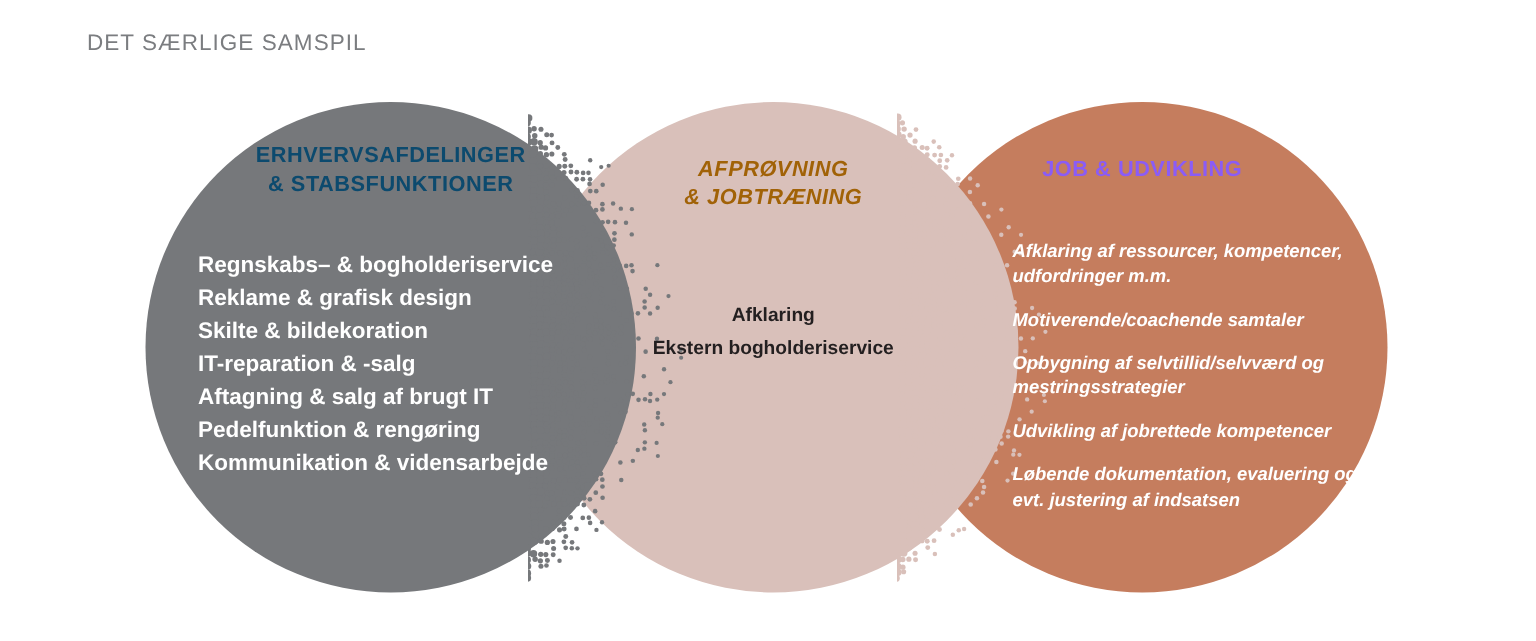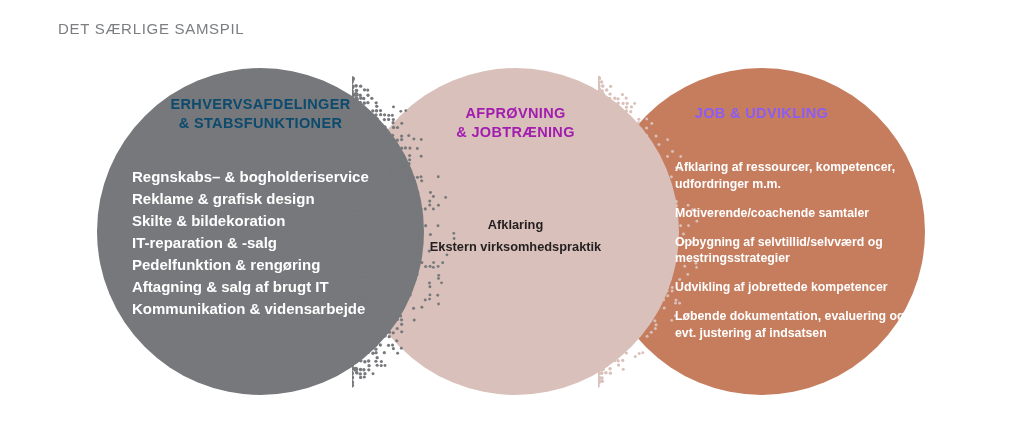--- a/index.html
+++ b/index.html
@@ -96,23 +96,23 @@
     line-height: 22px;
   }
 
   
   #content-middle {
     left: 368px;
     top: 104px;
     width: 295px;
     text-align: center;
   }
-  #content-middle .heading { color: #a21caf; }
+  #content-middle .heading { color: #a16207; font-style: italic; }
   #list-middle {
-    margin-top: 72px;
+    margin-top: 57px;
     font-size: 12.8px;
     font-weight: bold;
     color: #231f20;
     line-height: 22px;
   }
 
   
   #content-right {
     left: 598px;
     top: 104px;
@@ -120,20 +120,21 @@
   }
   #content-right .heading { color: #8b5cf6; }
   #list-right {
     margin-top: 36px;
     padding-left: 77px;
     padding-right: 14px;
     font-size: 12.3px;
     font-weight: bold;
     color: #ffffff;
     line-height: 16.5px;
+    font-style: italic;
   }
   #list-right li { margin-bottom: 12.5px; }
   #list-right li:last-child { margin-bottom: 0; }
 </style>
 </head>
 <body>
 
 <div id="page-title">DET SÆRLIGE SAMSPIL</div>
 
 <div id="diagram">
@@ -1590,34 +1591,34 @@
   <div class="circle-content" id="content-left">
     <div class="heading">
       <span>ERHVERVSAFDELINGER</span>
       <span id="heading-left-l2">&amp; STABSFUNKTIONER</span>
     </div>
     <ul class="list" id="list-left">
       <li>Regnskabs– &amp; bogholderiservice</li>
       <li>Reklame &amp; grafisk design</li>
       <li>Skilte &amp; bildekoration</li>
       <li>IT-reparation &amp; -salg</li>
+      <li>Aftagning &amp; salg af brugt IT</li>
       <li>Pedelfunktion &amp; rengøring</li>
-      <li>Aftagning &amp; salg af brugt IT</li>
       <li>Kommunikation &amp; vidensarbejde</li>
     </ul>
   </div>
 
   <div class="circle-content" id="content-middle">
     <div class="heading">
       <span>AFPRØVNING</span><br>
       <span>&amp; JOBTRÆNING</span>
     </div>
     <ul class="list" id="list-middle">
       <li>Afklaring</li>
-      <li>Ekstern virksomhedspraktik</li>
+      <li>Ekstern bogholderiservice</li>
     </ul>
   </div>
 
   <div class="circle-content" id="content-right">
     <div class="heading">
       <span>JOB &amp; UDVIKLING</span>
     </div>
     <ul class="list" id="list-right">
       <li>Afklaring af ressourcer, kompetencer, udfordringer m.m.</li>
       <li>Motiverende/coachende samtaler</li>

